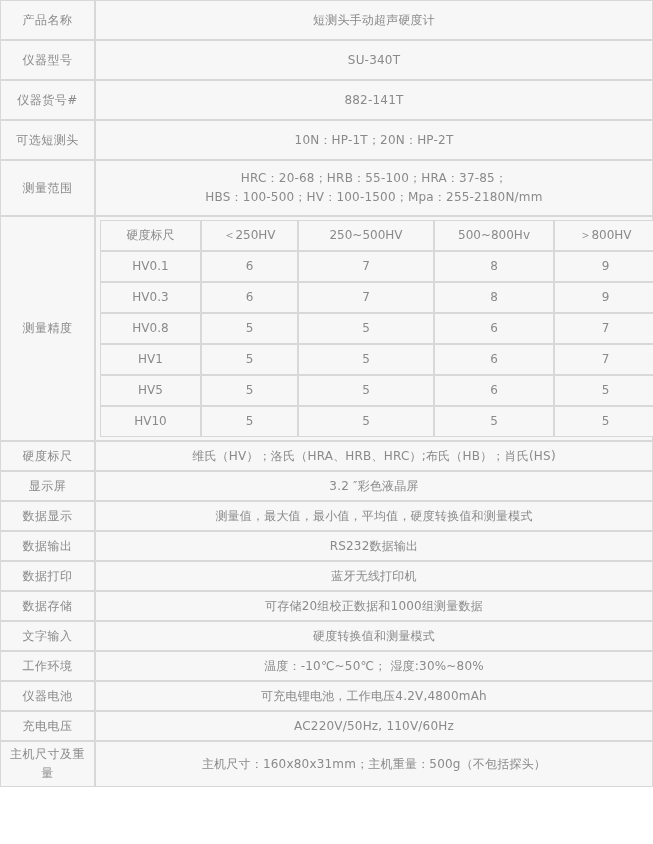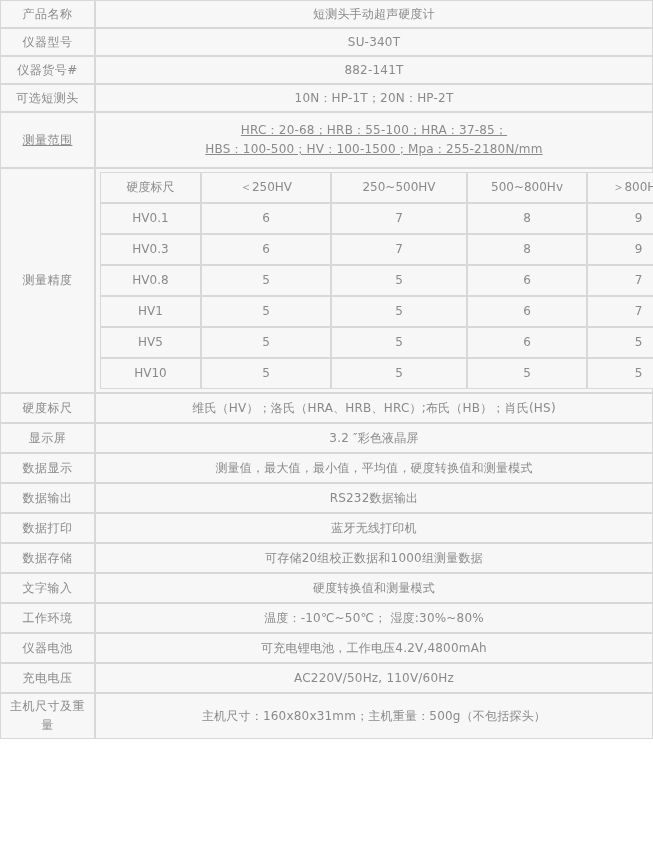--- a/index.html
+++ b/index.html
@@ -54,27 +54,27 @@
     table-layout: fixed;
   }
   table.acc-table td {
     border: 1px solid #d8d8d8;
     background: #f7f7f7;
     font-size: 12px;
     text-align: center;
     height: 31px;
   }
   td.acc-scale-col { width: 101px; }
-  td.acc-c1 { width: 130px; margin-top: 24px; }
+  td.acc-c1 { width: 97px; margin-top: 24px; }
   td.acc-c2 { width: 136px; }
   td.acc-c3 { width: 120px; }
   td.acc-c4 { width: 103px; }
-  .row-h32 { height: 28px; padding-left: 47px; }
+  .row-h32 { height: 40px; padding-left: 47px; }
   .row-h30 { height: 30px; }
-  .row-h56 { height: 56px; text-decoration: underline; }
+  .row-h56 { height: 56px; }
   .row-h46 { height: 46px; }
 </style>
 </head>
 <body>
 
 <table id="spec-table">
   <tbody>
 
     <tr class="row-h32">
       <td class="label-cell">产品名称</td>

